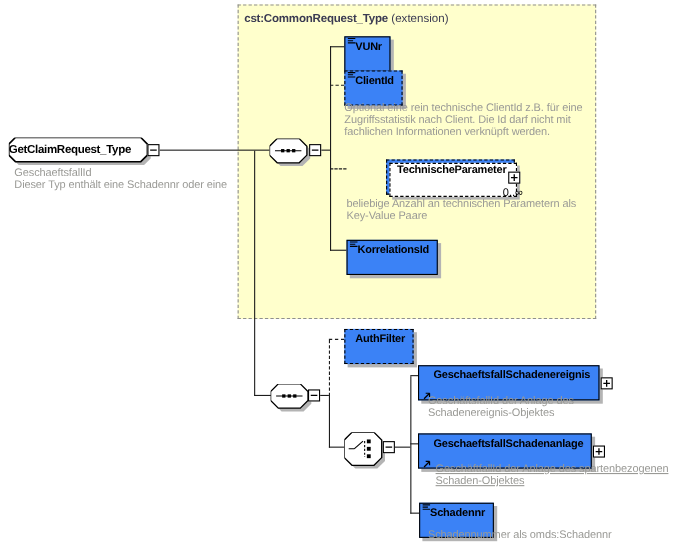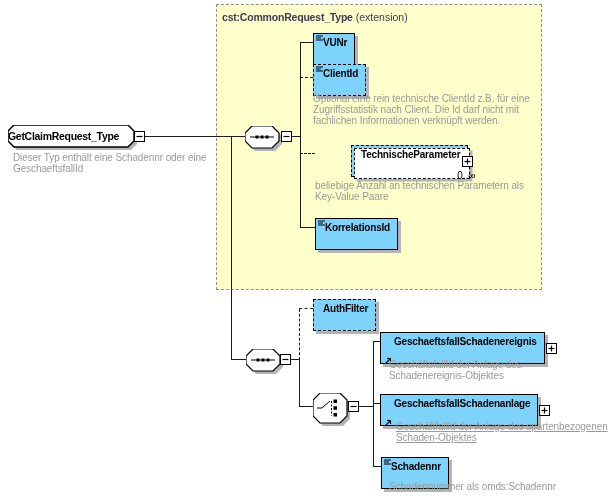--- a/index.html
+++ b/index.html
@@ -13,21 +13,21 @@
   .ext-title b{letter-spacing:-0.2px;}
   .ext-title .sfx{margin-left:3px;}
 
   
   .ln{position:absolute;height:1px;background:#1c1c1c;}
   .lnv{position:absolute;width:1px;background:#1c1c1c;}
   .lnd{position:absolute;height:0;border-top:1px dashed #1c1c1c;}
   .lnvd{position:absolute;width:0;border-left:1px dashed #1c1c1c;}
 
   
-  .el{position:absolute;background:#7dd3fc;border:1.5px solid #000;box-sizing:border-box;
+  .el{position:absolute;background:#3b82f6;border:1.5px solid #000;box-sizing:border-box;
       height:32px;line-height:17px;font-size:10px;font-weight:bold;letter-spacing:-0.2px;
       color:#000;white-space:nowrap;padding:0 7px 0 9px;box-shadow:3px 3px 0 #b4b4b4;}
   .el.dashed{border-style:dashed;}
   .el.ref{padding-left:13px;}
   .el.stack{box-shadow:none;z-index:0;margin-left:36px;}
   .ghost{position:absolute;left:2px;top:2px;right:-3px;bottom:-3px;z-index:-1;
          background:#fff;border:1.5px dashed #000;box-shadow:2.5px 2.5px 0 #b4b4b4;}
 
   .bars{position:absolute;left:2px;top:-3px;width:8px;height:8px;}
   .refarrow{position:absolute;left:3px;bottom:1px;width:9px;height:9px;}
@@ -92,22 +92,22 @@
       <polygon points="6,0 120,0 126,6 126,16 120,22 6,22 0,16 0,6" fill="#ffffff" stroke="#000000" stroke-width="1.5"></polygon>
     </svg>
   </div>
   <div class="root-text">GetClaimRequest_Type</div>
   <div class="pm" style="left:134px;top:131px;">
     <svg width="9" height="9">
         <line x1="1.5" y1="4.5" x2="7.5" y2="4.5" stroke="#000" stroke-width="1.2"></line>
       </svg>
   </div>
   <div class="ann" style="left:13px;top:152px;">
+    <div>GeschaeftsfallId</div>
     <div>Dieser Typ enthält eine Schadennr oder eine</div>
-    <div>GeschaeftsfallId</div>
   </div>
 
   <div class="comp" style="left:245px;top:126px;">
     <svg width="38" height="26">
       <polygon points="10,3 30,3 37,10 37,18 30,25 10,25 3,18 3,10" fill="#b4b4b4"></polygon>
       <polygon points="7,0 27,0 34,7 34,15 27,22 7,22 0,15 0,7" fill="#fff" stroke="#000" stroke-width="1.2"></polygon>
       <line x1="5" y1="11" x2="29" y2="11" stroke="#000" stroke-width="1"></line>
       <rect x="10.5" y="9.5" width="3" height="3" fill="#000"></rect>
       <rect x="15.5" y="9.5" width="3" height="3" fill="#000"></rect>
       <rect x="20.5" y="9.5" width="3" height="3" fill="#000"></rect>

